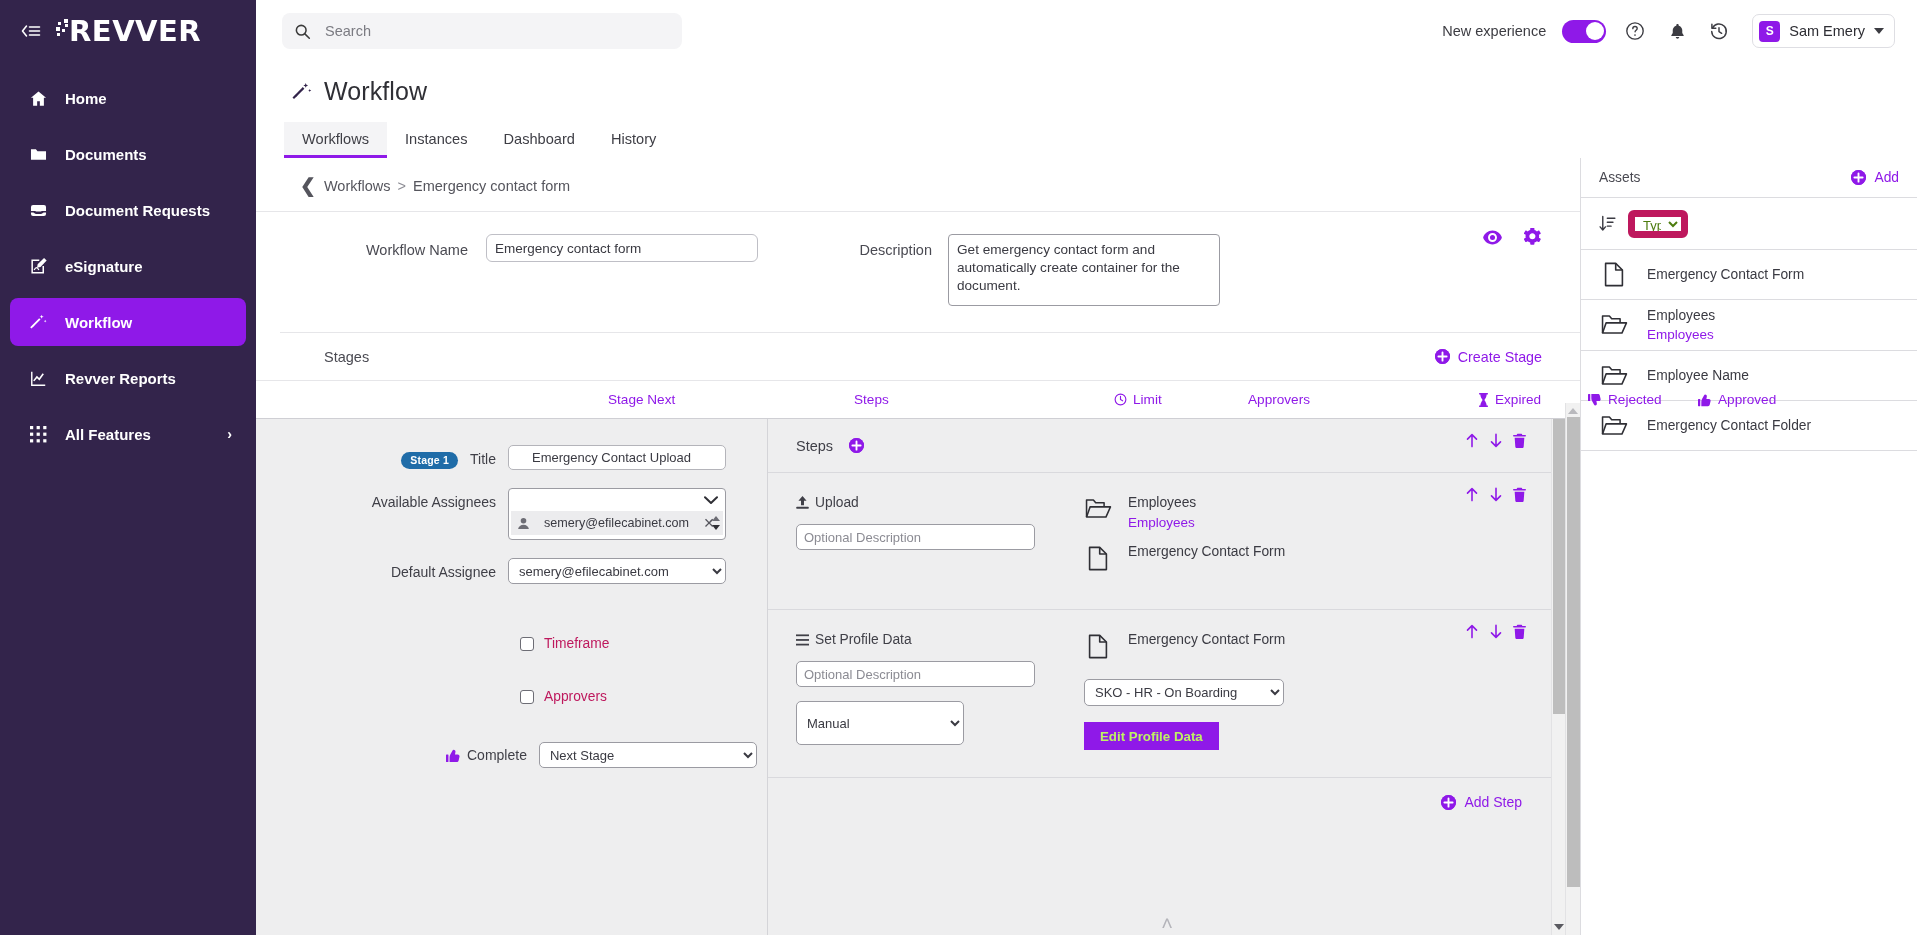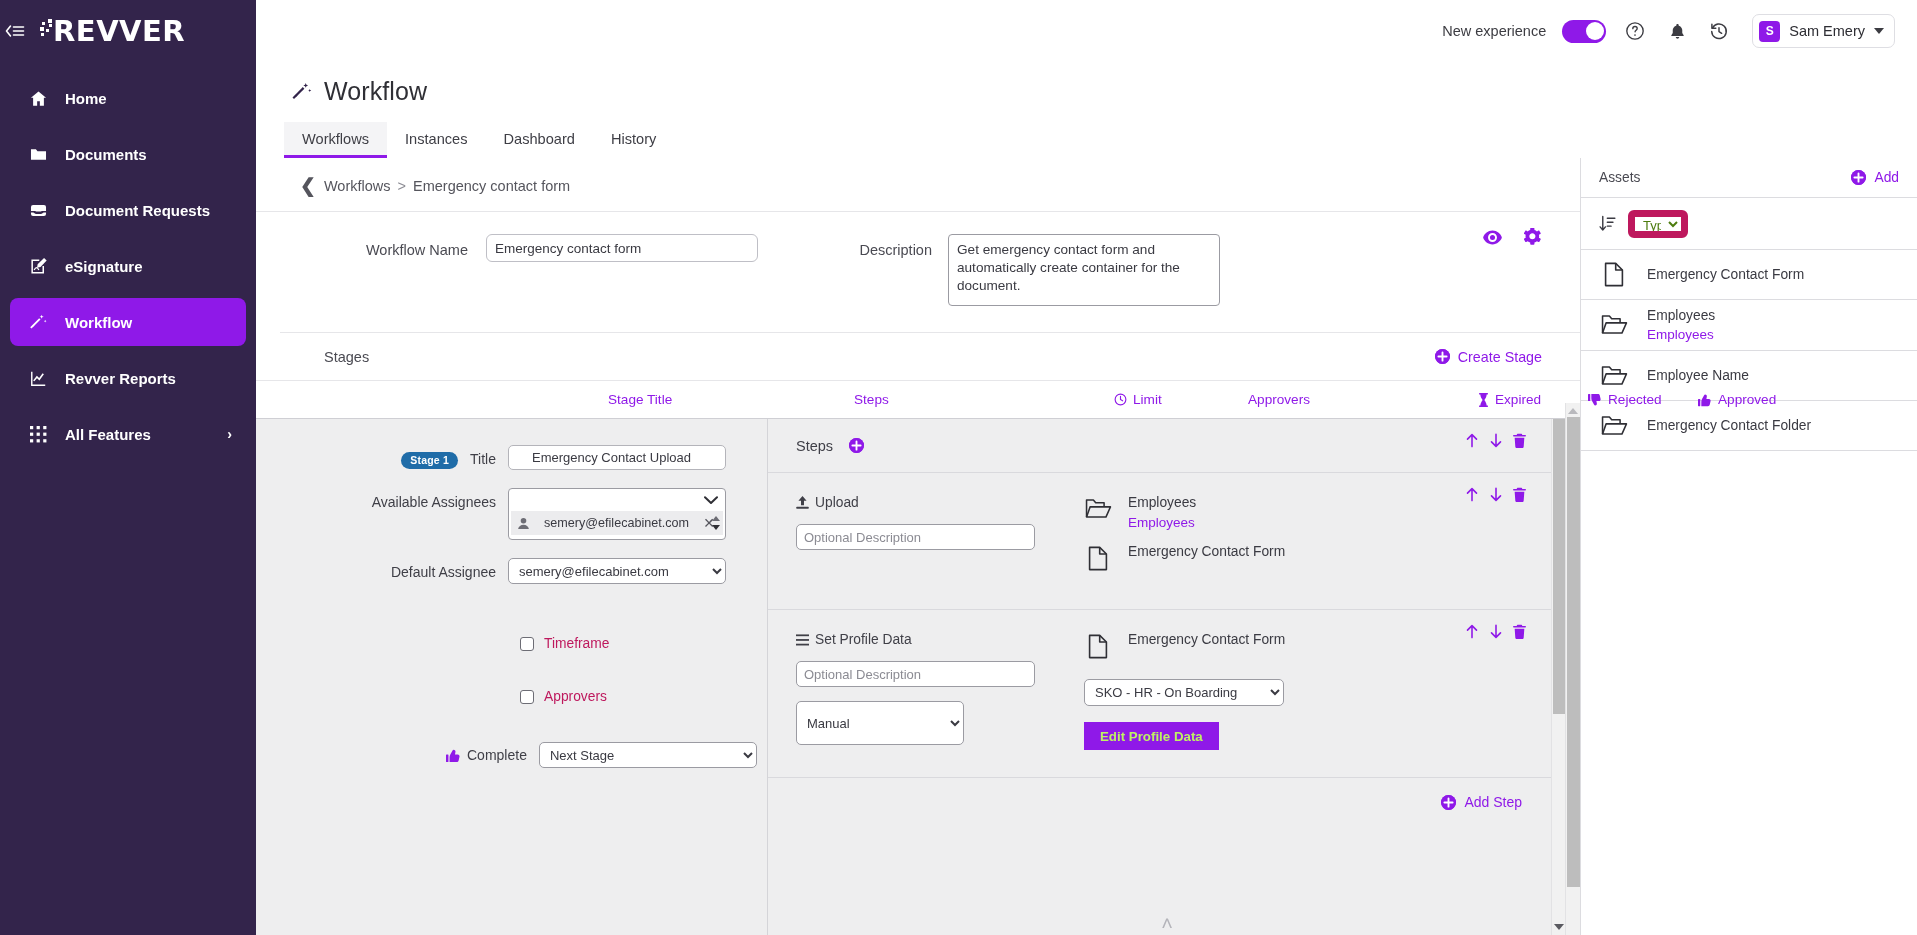--- a/index.html
+++ b/index.html
@@ -15,20 +15,21 @@
   .sidebar {
     width: 256px; height: 935px;
     background: #33244b;
     flex: 0 0 256px;
     color: #ffffff;
     position: relative;
   }
   .sidebar-top {
     height: 62px;
     display: flex; align-items: center;
+    padding-left: 16px;
   }
   .collapse-icon {
     width: 28px; height: 28px;
     display: flex; align-items: center; justify-content: center;
     color: #ffffff; cursor: pointer;
     font-size: 17px; line-height: 1;
   }
   .brand {
     margin-left: 12px;
     display: flex; align-items: center;
@@ -615,20 +616,29 @@
       </span>
       <span class="nav-label">All Features</span>
       <span class="nav-chevron">›</span>
     </div>
   </nav>
 </aside>
 
 <div class="main">
 
   <div class="topbar">
+    <div class="search-box">
+      <span class="sicon">
+        <svg width="17" height="17" viewBox="0 0 20 20" fill="none" stroke="#3b3b3b" stroke-width="1.8">
+          <circle cx="8.5" cy="8.5" r="5.7"></circle>
+            <path d="M12.8 12.8 18 18" stroke-linecap="round"></path>
+        </svg>
+      </span>
+      <input placeholder="Search" style="">
+    </div>
     <div class="topbar-right">
       <span class="newexp-label">New experience</span>
       <div class="toggle">
           <div class="knob"></div>
         </div>
       <span class="ticon">
         <svg width="20" height="20" viewBox="0 0 22 22" fill="none" stroke="#3c3c42" stroke-width="1.5">
           <circle cx="11" cy="11" r="9"></circle>
           <path d="M8.6 8.4c0-1.4 1.1-2.3 2.4-2.3 1.4 0 2.4.9 2.4 2.2 0 1.9-2.3 1.9-2.3 3.6" stroke-linecap="round"></path>
           <circle cx="11" cy="15.4" r="0.95" fill="#3c3c42" stroke="none"></circle>
@@ -712,21 +722,21 @@
             <svg width="15" height="15" viewBox="0 0 16 16">
                 <circle cx="8" cy="8" r="8" fill="#8f19e8"></circle>
                 <path d="M8 3.6v8.8M3.6 8h8.8" stroke="#fff" stroke-width="2" stroke-linecap="round"></path>
               </svg>
           </span>
           <span>Create Stage</span>
         </span>
       </div>
 
       <div class="col-head">
-        <span class="c c-stagetitle">Stage Title</span>
+        <span class="c c-stagetitle">Stage Next</span>
         <span class="c c-steps">Steps</span>
         <span class="c c-limit">
           <span style="display:flex">
             <svg width="13" height="13" viewBox="0 0 16 16" fill="none" stroke="#8f19e8" stroke-width="1.4">
                 <circle cx="8" cy="8" r="6.6"></circle>
                 <path d="M8 4.2V8l2.6 1.6" stroke-linecap="round"></path>
               </svg>
           </span>
           <span>Limit</span>
         </span>

